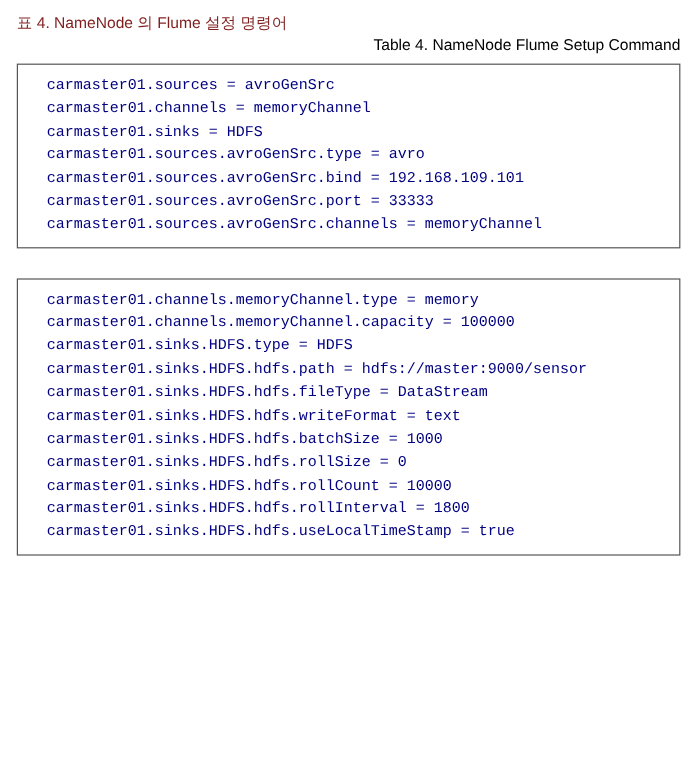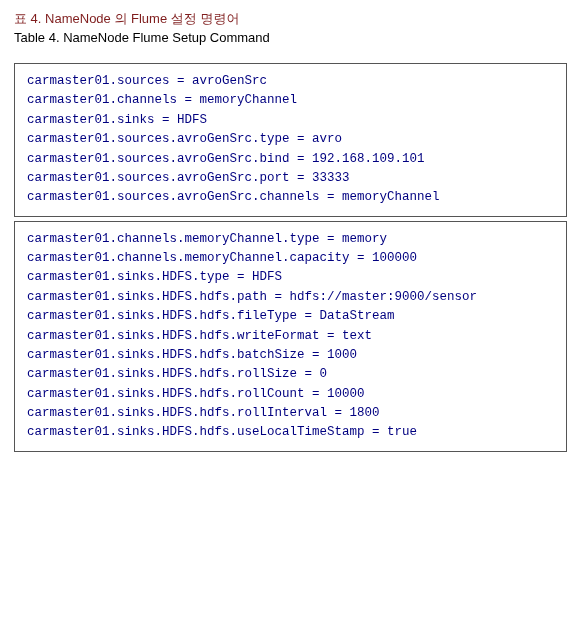--- a/index.html
+++ b/index.html
@@ -22,27 +22,28 @@
       font-family: 'Malgun Gothic', 'Apple SD Gothic Neo', sans-serif;
       font-size: 13px;
       color: #7f1d1d;
       margin-bottom: 2px;
     }
 
     .caption-english {
       font-family: 'Malgun Gothic', 'Apple SD Gothic Neo', sans-serif;
       font-size: 13px;
       color: #000;
-      margin-bottom: 18px;
+      margin-bottom: 8px;
+      text-align: right;
     }
 
     .code-box {
       border: 1px solid #555;
-      padding: 8px 12px;
-      margin-bottom: 4px;
+      padding: 8px 24px;
+      margin-bottom: 25px;
       background: #ffffff;
       line-height: 1.55;
     }
 
     .code-line {
       font-family: 'Courier New', Courier, monospace;
       font-size: 12.5px;
       color: #000080;
       white-space: pre;
       display: block;

